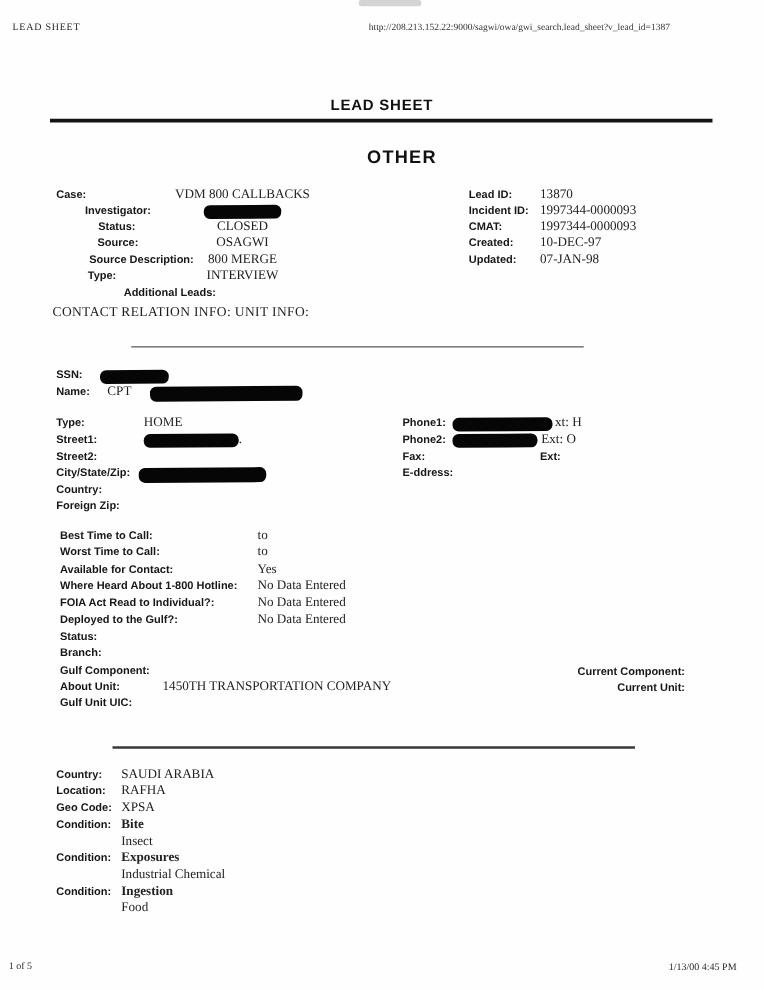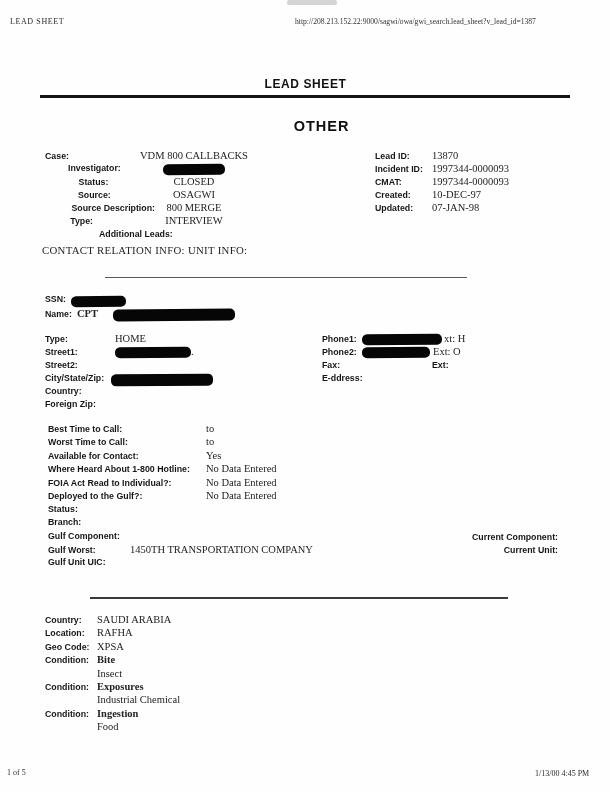--- a/index.html
+++ b/index.html
@@ -40,38 +40,38 @@
   .sec-case .lbl { width:95px; }
   .crel { font:10.8px "Liberation Serif", serif; color:#1e1e1e;
     margin-left:-3px; padding-top:2px; letter-spacing:.3px; }
 
   .sec-meta { left:375px; top:150px; }
   .sec-meta .row { height:13.1px; }
   .sec-meta .lbl { width:57px; }
 
   .sec-ssn { left:45px; top:294px; }
   .sec-ssn .row { height:14px; }
-  .sec-ssn .lbl { margin-right:5px; }
-  .sec-ssn .val { margin-right:15px;font-weight:bold; }
+  .sec-ssn .lbl { margin-right:14px; }
+  .sec-ssn .val { margin-right:15px; }
 
   .sec-addr { left:45px; top:333px; }
   .sec-addr .row { height:13.3px; }
   .sec-addr .lbl { width:70px; }
 
   .sec-phone { left:322px; top:333px; }
   .sec-phone .row { height:13.3px; }
   .sec-phone .lbl { width:40px; }
   .sec-phone .spacer { display:inline-block; width:70px; }
   .sec-phone .after { margin-left:2px; }
 
   .sec-call { left:48px; top:423px; width:512px; }
   .sec-call .row { height:13.45px; }
   .sec-call .row.grpA .lbl { width:158px; }
   .sec-call .row.grpB .lbl { width:82px; }
-  .rlbl { position:absolute; right:2px; top:1px;
+  .rlbl { position:absolute; right:12px; top:1px;
     font:bold 8.8px "Liberation Sans", sans-serif; color:#161616;margin-left:18px; }
 
   .sec-inc-l { left:45px; top:614px; }
   .sec-inc-l .row { height:13.4px; }
   .sec-inc-l .lbl { width:52px; }
 
   .sec-inc-r { left:282px; top:614px; }
   .sec-inc-r .row { height:13.4px; }
   .sec-inc-r .lbl { width:85px; }
   .sec-inc-r .row:nth-child(2) .val { margin-left:20px; }
@@ -245,21 +245,21 @@
     <div class="row grpB">
       <span class="lbl">Branch:</span>
       <span class="val"></span>
     </div>
     <div class="row grpB">
       <span class="lbl">Gulf Component:</span>
       <span class="val"></span>
       <span class="rlbl">Current Component:</span>
     </div>
     <div class="row grpB">
-      <span class="lbl">Gulf Worst:</span>
+      <span class="lbl">About Unit:</span>
       <span class="val">1450TH TRANSPORTATION COMPANY</span>
       <span class="rlbl">Current Unit:</span>
     </div>
     <div class="row grpB">
       <span class="lbl">Gulf Unit UIC:</span>
       <span class="val"></span>
     </div>
   </div>
 
   <div class="rule-thin2"></div>

